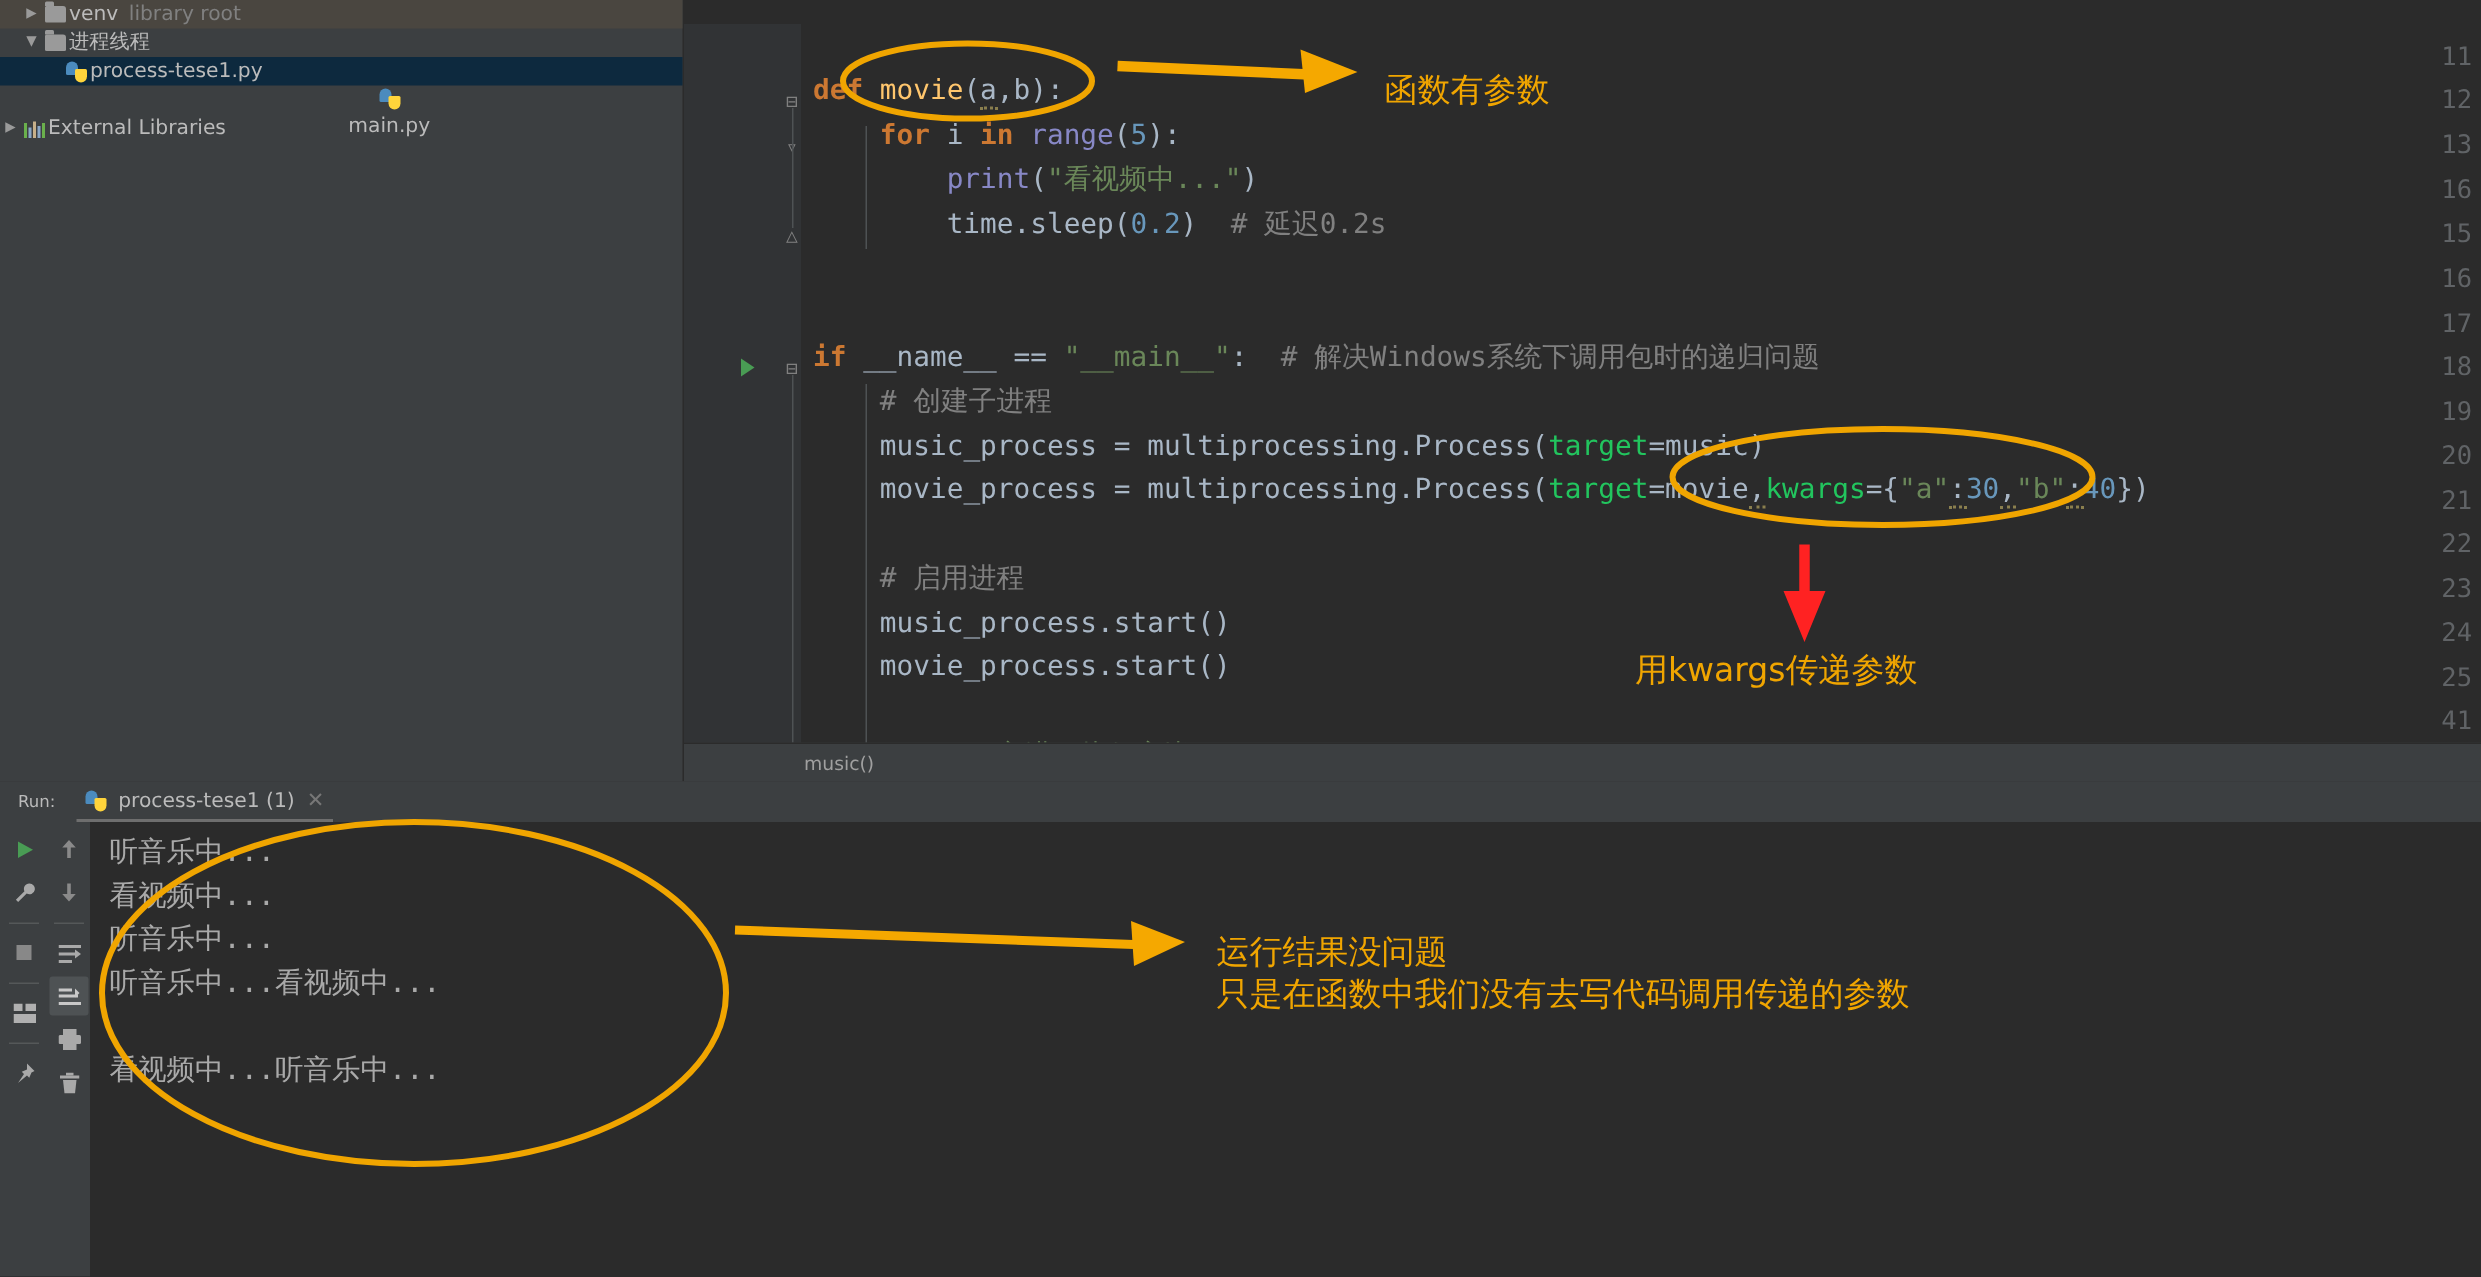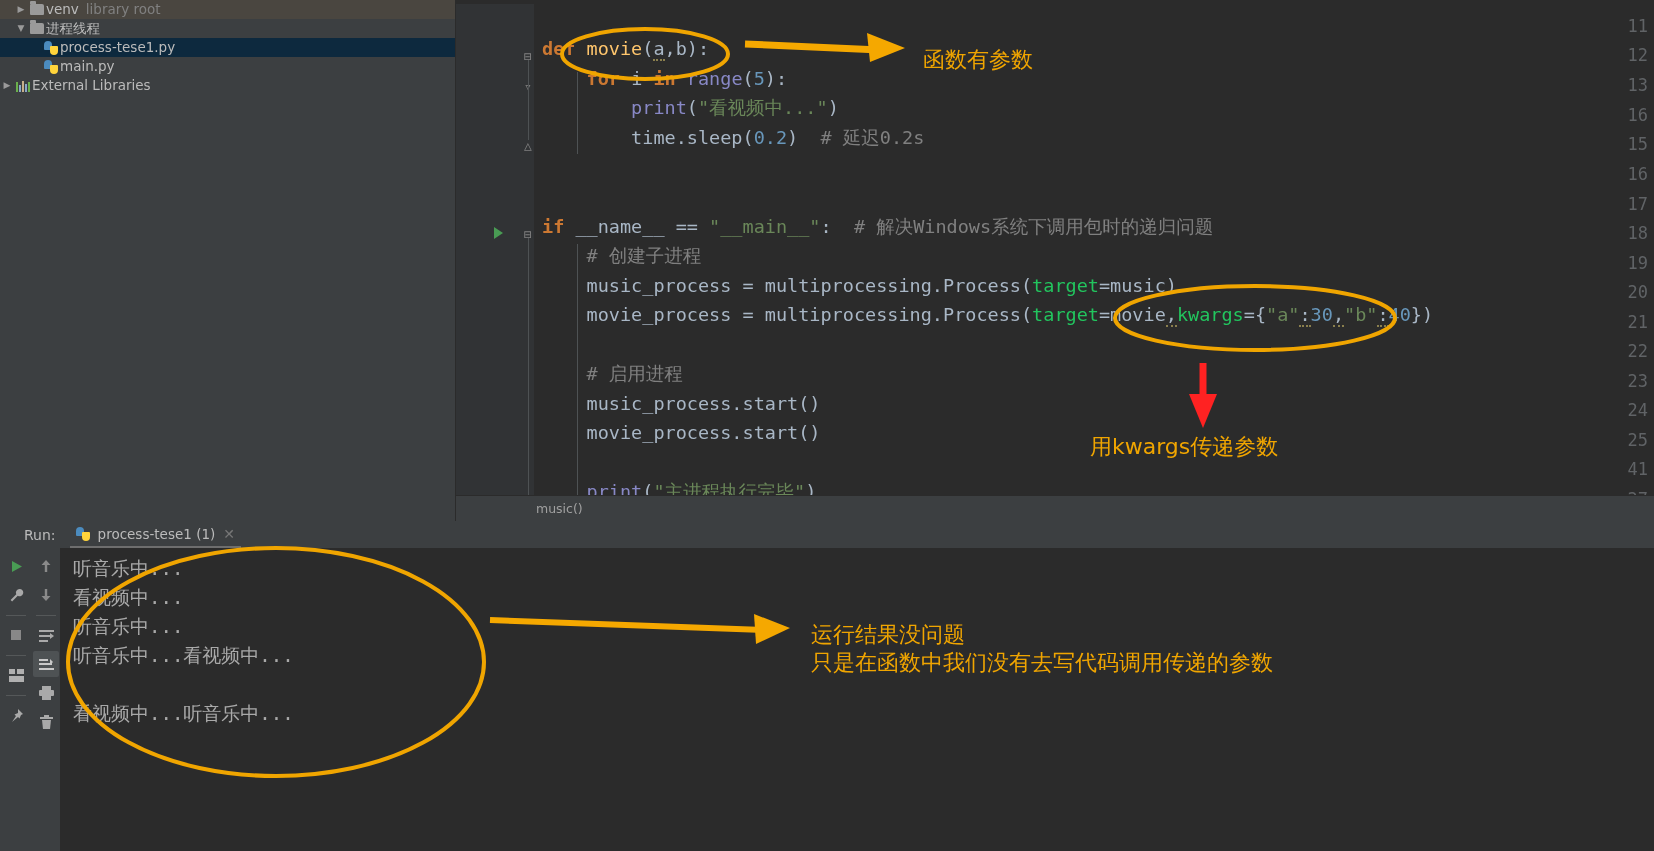--- a/index.html
+++ b/index.html
@@ -117,21 +117,21 @@
     position: absolute; right: 0; bottom: 0;
     width: 8px; height: 8px;
     background: #3592c4;
     border-radius: 50%;
     border: 1px solid #2b2b2b;
   }
 
   
   #editor-pane {
     position: absolute;
-    left: 456px; top: 4px;
+    left: 456px; top: 16px;
     width: 1198px; height: 495px;
     background: #2b2b2b;
     overflow: hidden;
   }
   #gutter {
     position: absolute;
     left: 0; top: 0;
     width: 78px; height: 100%;
     background: #313335;
   }
@@ -223,22 +223,22 @@
   #run-tabbar {
     position: absolute;
     left: 0; top: 0;
     width: 100%; height: 27px;
     background: #3c3f41;
     display: flex;
     align-items: center;
   }
   #run-label {
     color: #bbbbbb;
-    font-size: 14px;
-    padding-left: 24px;
+    font-size: 11px;
+    padding-left: 12px;
     padding-right: 14px;
   }
   #run-tab {
     display: flex;
     align-items: center;
     height: 27px;
     padding: 0 6px 0 4px;
     position: relative;
     border-bottom: 2px solid #6e6e6e;
     box-sizing: border-box;
@@ -349,21 +349,21 @@
     <div class="tree-row selected" style="padding-left:42px;">
       <span class="tw-icon">
         <span class="py-glyph">
             <span class="b"></span>
             <span class="y"></span>
           </span>
       </span>
       <span class="tw-label">process-tese1.py</span>
     </div>
 
-    <div class="tree-row" style="padding-left:42px;">
+    <div class="tree-row" style="padding-left:64px;flex-direction:column;">
       <span class="tw-icon">
         <span class="py-glyph">
             <span class="b"></span>
             <span class="y"></span>
           </span>
       </span>
       <span class="tw-label">main.py</span>
     </div>
 
     <div class="tree-row" style="padding-left:0px;">

